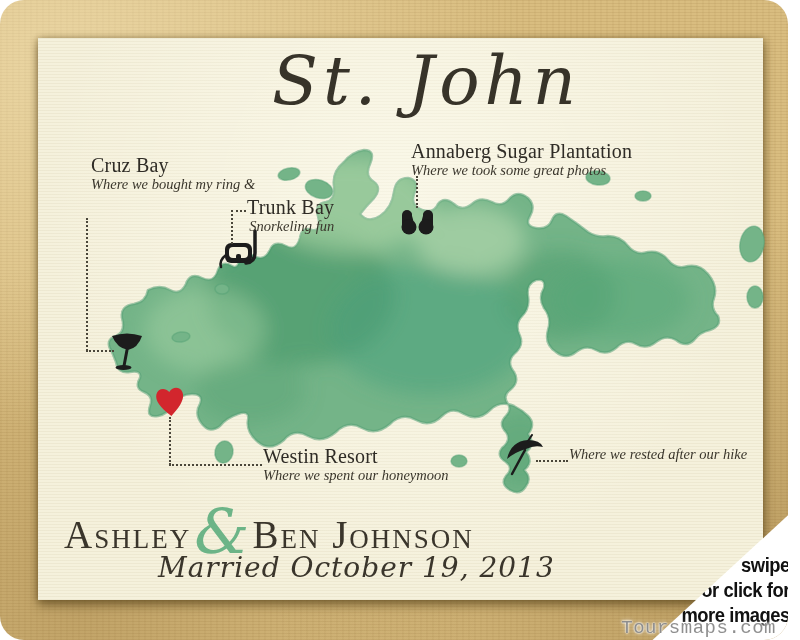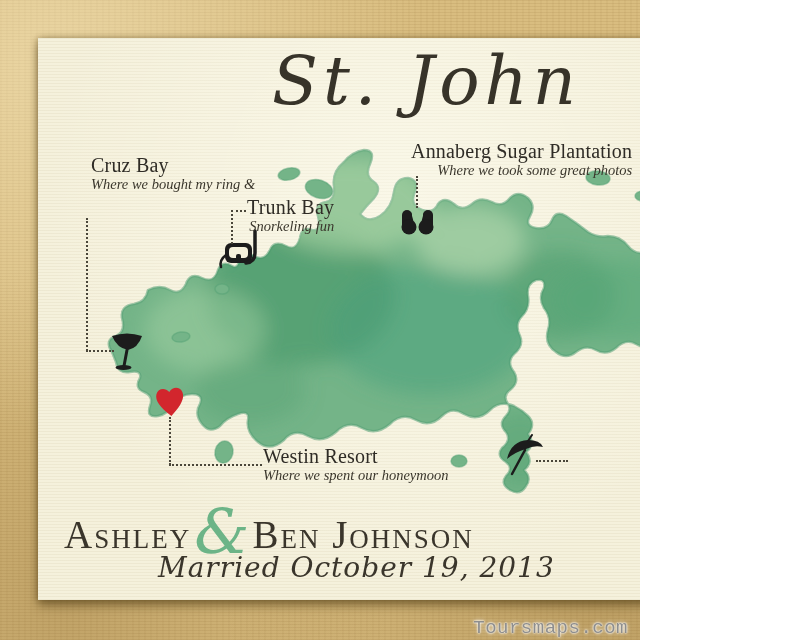--- a/index.html
+++ b/index.html
@@ -3,29 +3,30 @@
 <meta charset="utf-8">
 <style>
   :root{
     --background-tan:#d9bd80; --paper-cream:#f5f1dc; --island-green:#74b488;
     --island-dark:#3f9465; --island-light:#b7daab; --heart-red:#d2262d;
     --ampersand-green:#6cb487; --ink-dark:#3a352b; --leader-gray:#4a463a;
     --overlay-white:#ffffff; --overlay-text:#111111;
   }
   html,body{margin:0;padding:0;}
   #stage{
-    position:relative; width:640px; height:640px; overflow:hidden;
+    position:relative; width:788px; height:640px; overflow:hidden;
     font-family:"Liberation Serif", serif;
     background-color:var(--background-tan);
     background-image:
       radial-gradient(ellipse at 8% 10%, rgba(255,243,205,0.45), rgba(255,243,205,0) 45%),
       radial-gradient(ellipse at 95% 90%, rgba(120,85,30,0.30), rgba(120,85,30,0) 45%),
       radial-gradient(ellipse at 10% 95%, rgba(120,85,30,0.25), rgba(120,85,30,0) 40%),
       repeating-linear-gradient(0deg, rgba(139,103,46,0.12) 0 1px, rgba(139,103,46,0) 1px 3px),
       repeating-linear-gradient(90deg, rgba(139,103,46,0.06) 0 2px, rgba(139,103,46,0) 2px 6px);
+    border-radius: 24px;
   }
   #paper{
     position:absolute; left:38px; top:38px; width:725px; height:562px; z-index:1;
     background-color:var(--paper-cream);
     background-image:
       radial-gradient(ellipse at 50% 30%, rgba(255,255,245,0.5), rgba(255,255,245,0) 70%),
       repeating-linear-gradient(0deg, rgba(150,130,80,0.08) 0 1px, rgba(150,130,80,0) 1px 3px);
     box-shadow: 0 6px 9px rgba(80,60,20,0.50), 3px 0 7px rgba(80,60,20,0.28), -2px 0 5px rgba(80,60,20,0.22);
   }
   #map-svg{position:absolute; left:0; top:0; z-index:2; pointer-events:none;}
@@ -38,21 +39,21 @@
   #title{
     position:absolute; left:272px; top:42px; z-index:3;
     font-family:"DejaVu Serif", serif; font-style:italic; font-size:67px;
     letter-spacing:5px; color:#373329;
   }
   .loc{position:absolute; z-index:3; color:#2f2c26;}
   .loc .loc-name{font-size:20px; line-height:21px; letter-spacing:0.2px;}
   .loc .loc-note{font-style:italic; font-size:14.5px; line-height:16px; color:#3a362c;}
   #loc-cruz{left:91px; top:155px;font-family:Liberation Serif, serif;}
   #loc-trunk{left:247px; top:197px;text-align:right;}
-  #loc-annaberg{left:411px; top:141px;text-align:right;}
+  #loc-annaberg{left:411px; top:141px;}
   #loc-westin{left:263px; top:446px;}
   #loc-salt{left:569px; top:446px;}
 
   .leader{position:absolute; z-index:3;}
   .leader.v{border-left:2px dotted var(--leader-gray); width:0;}
   .leader.h{border-top:2px dotted var(--leader-gray); height:0;}
   #leader-cruz-v{left:86px; top:218px; height:133px;}
   #leader-cruz-h{left:86px; top:350px; width:28px;}
   #leader-trunk-h{left:231px; top:210px; width:15px;}
   #leader-trunk-v{left:231px; top:210px; height:34px;}
@@ -200,20 +201,21 @@
     <div class="loc-name">Annaberg Sugar Plantation</div>
     <div class="loc-note">Where we took some great photos</div>
   </div>
 
   <div class="loc" id="loc-westin">
     <div class="loc-name">Westin Resort</div>
     <div class="loc-note">Where we spent our honeymoon</div>
   </div>
 
   <div class="loc" id="loc-salt">
+    <div class="loc-note">Where we rested after our hike</div>
   </div>
 
   <div id="couple">
     <span class="cname">Ashley</span>
     <span id="amp">&amp;</span>
     <span class="cname">Ben Johnson</span>
   </div>
 
   <div id="caption">Married October 19, 2013</div>
 

